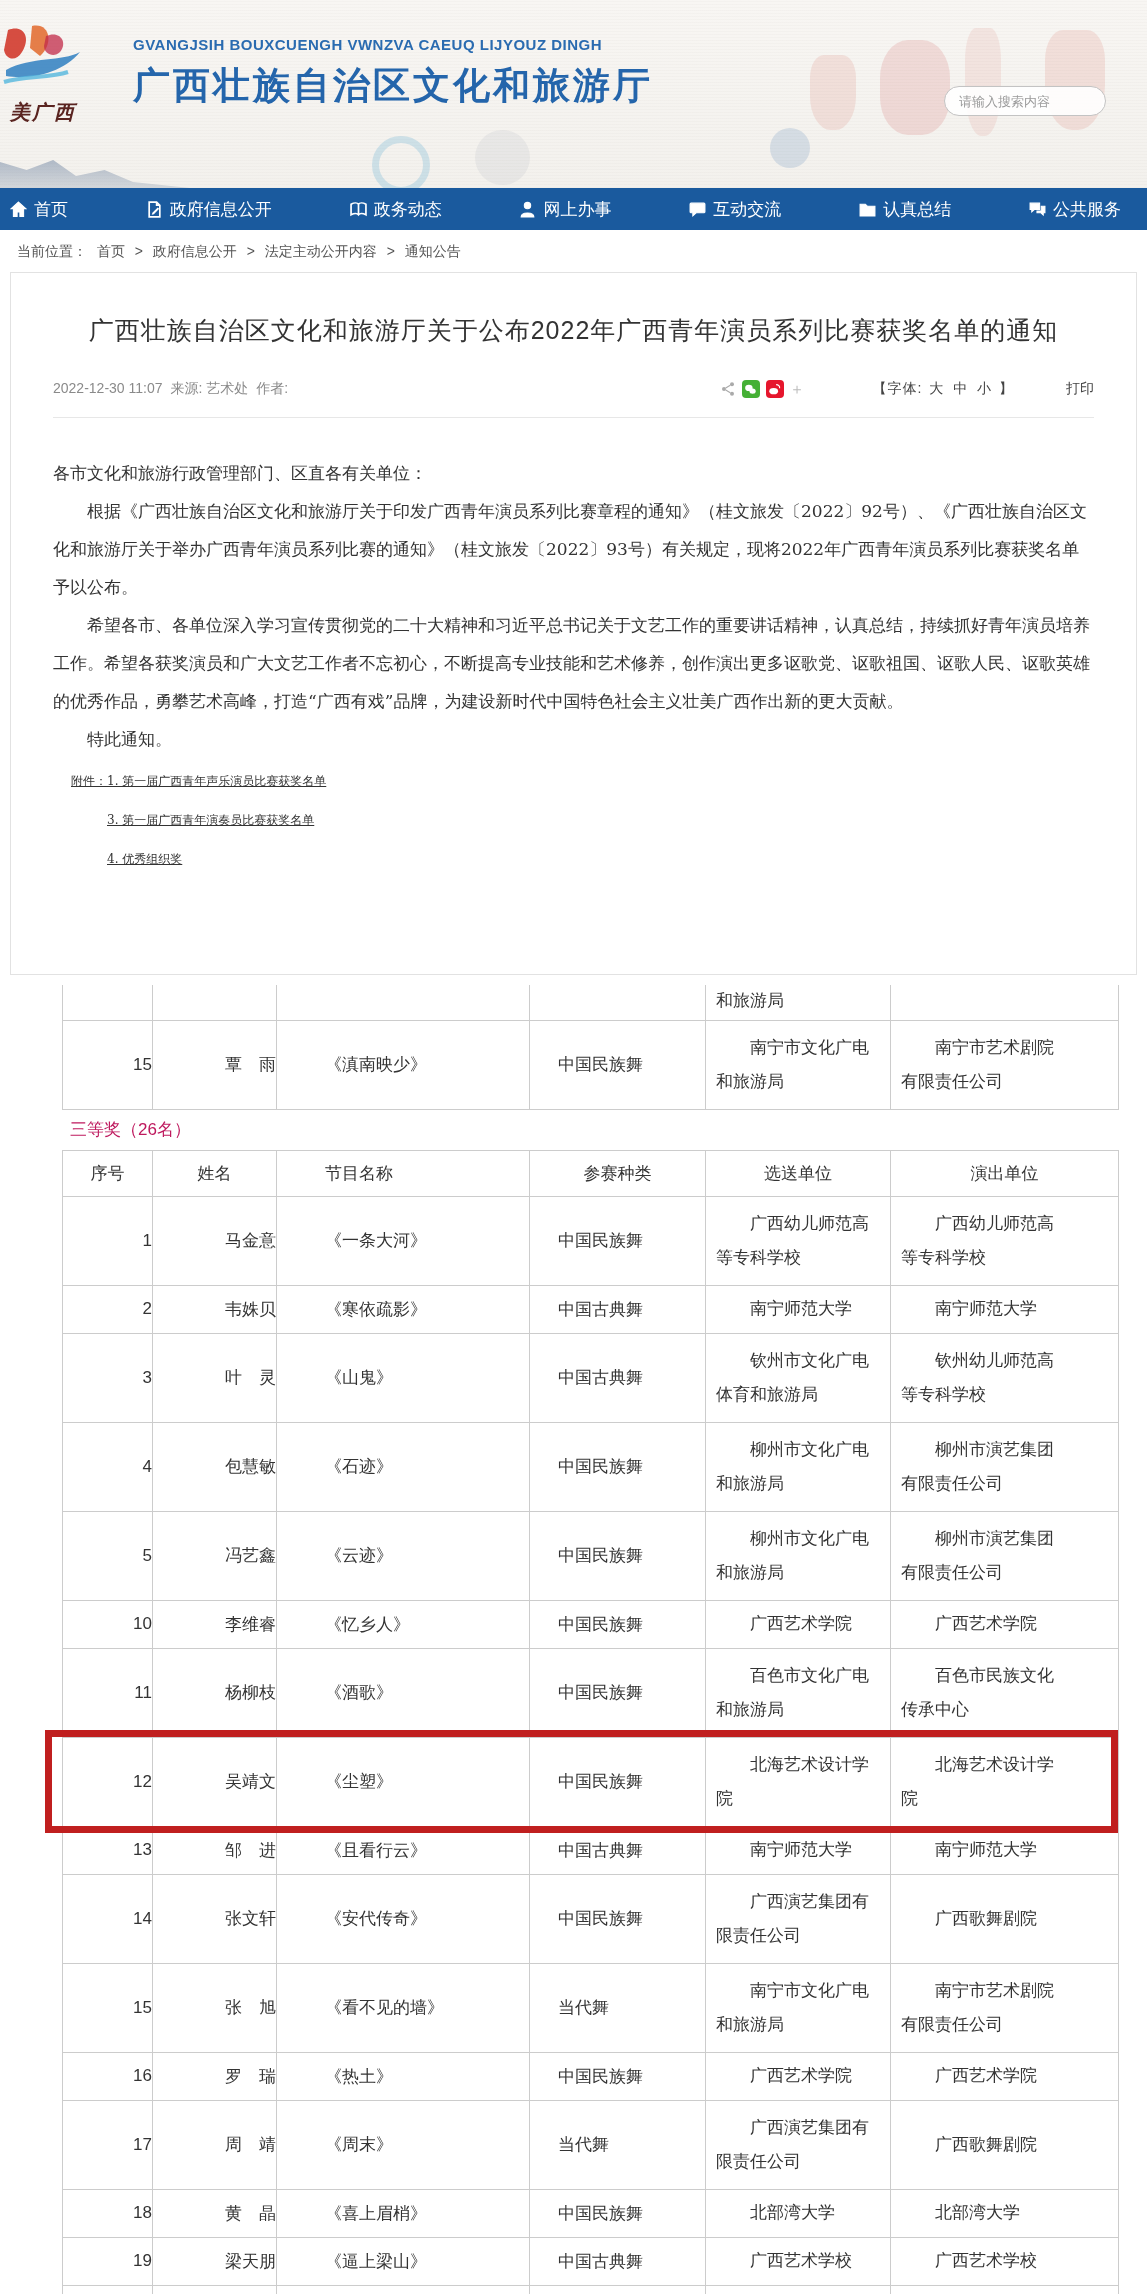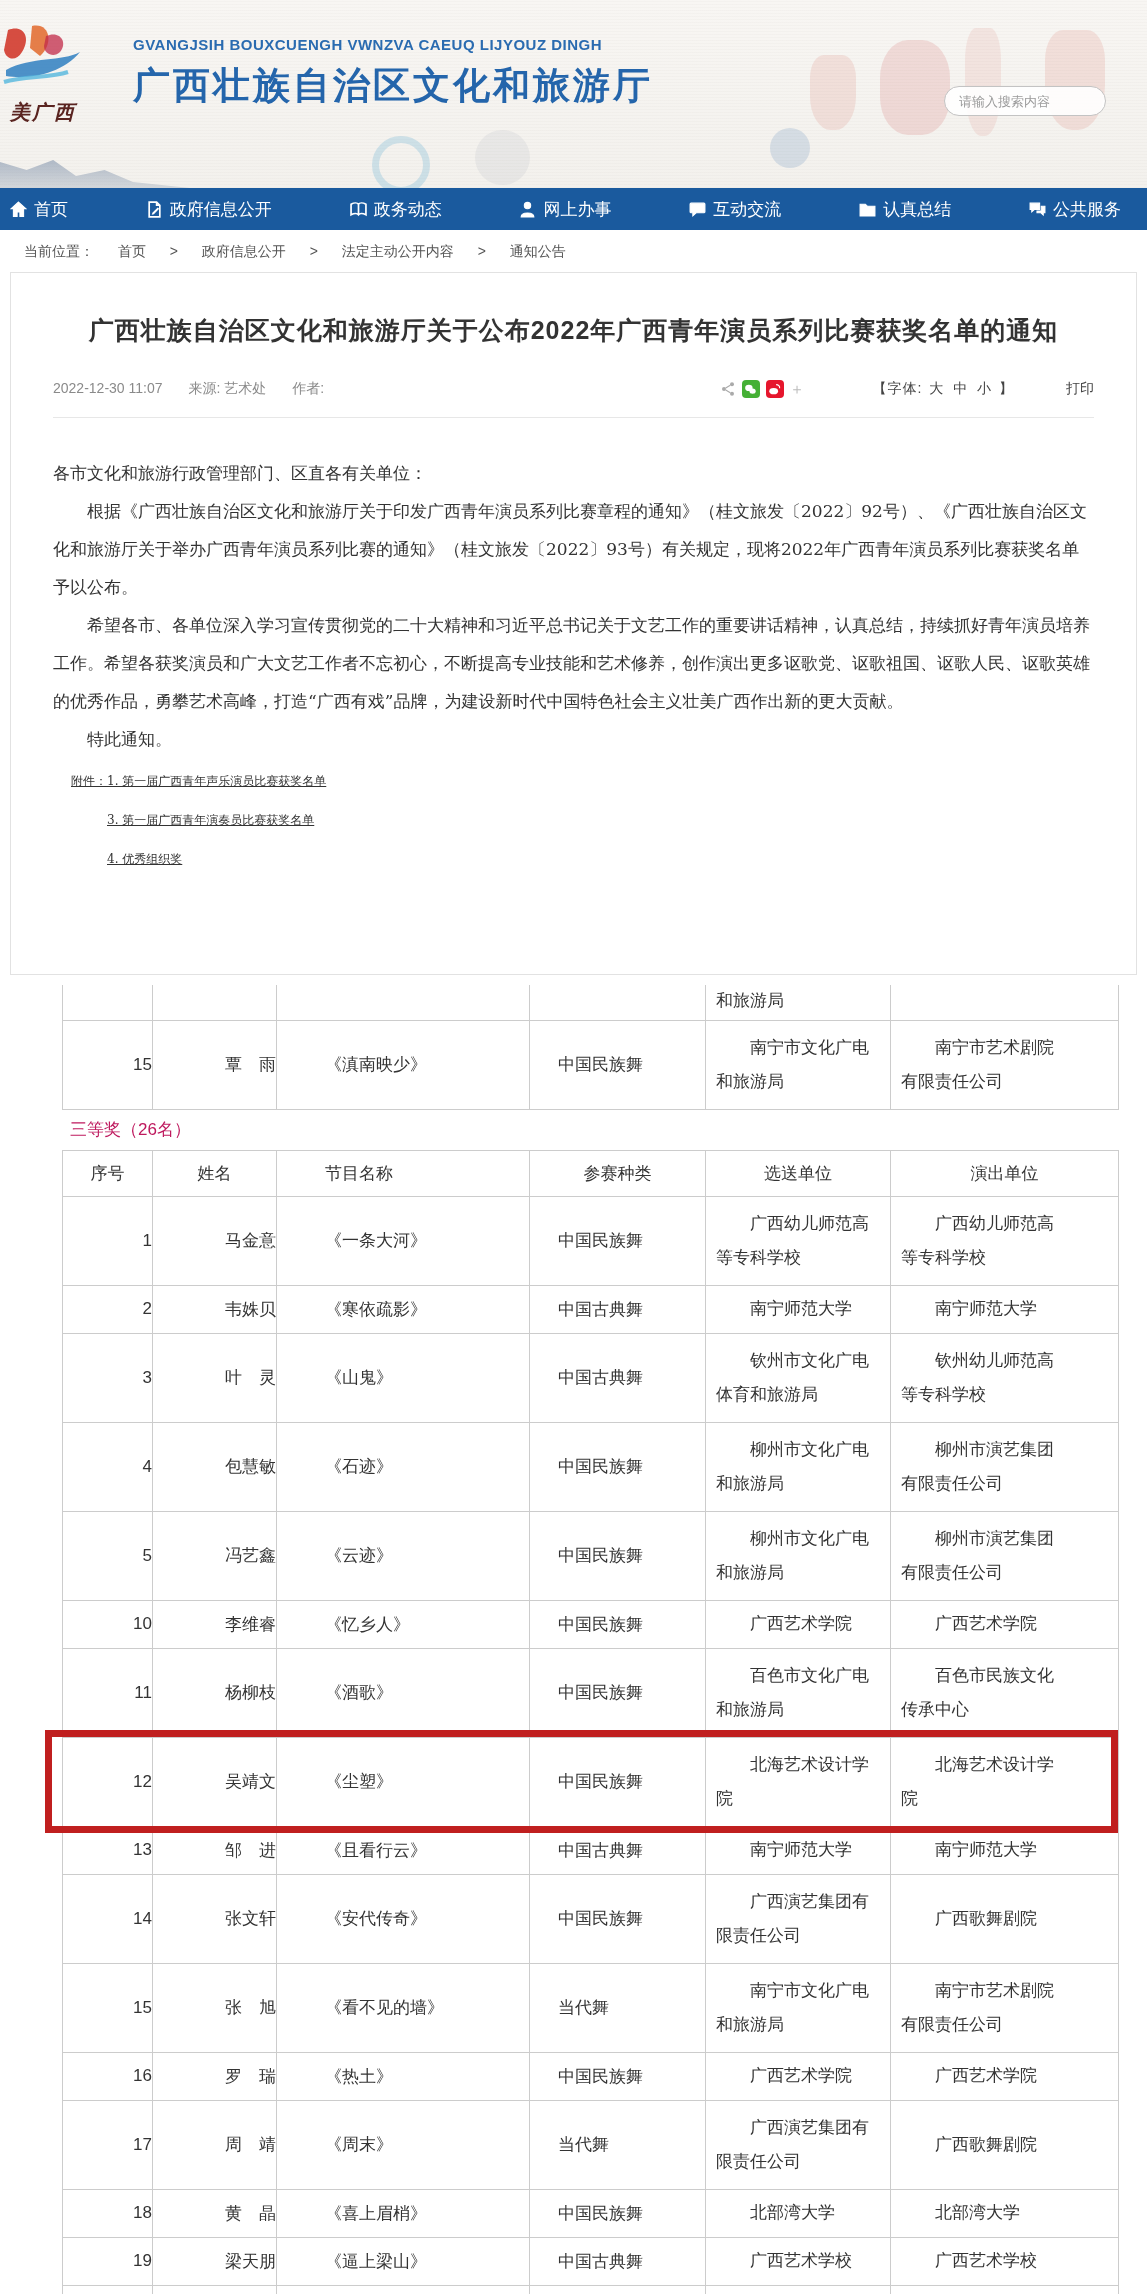--- a/index.html
+++ b/index.html
@@ -45,31 +45,31 @@
 
   
   .main-nav{ height:42px; background:#1a5a9e; display:flex; align-items:center;
     justify-content:space-between; padding:0 26px 0 10px; }
   .nav-item{ display:flex; align-items:center; gap:7px; color:#fff; font-size:17px;
     cursor:pointer; white-space:nowrap; }
   .nav-item svg{ width:17px; height:17px; fill:#fff; stroke:#fff; }
 
   
   .breadcrumb{ height:42px; padding:13px 0 0 14px; font-size:14px; color:#555; }
-  .breadcrumb span{ margin:0 10px; }
+  .breadcrumb span{ margin:0 3px; }
   .crumb{ cursor:pointer; }
 
   
   .article-card{ margin:0 10px 10px 10px; height:703px; border:1px solid #e2e2e2;
     background:#fff; padding:34px 42px 0 42px; overflow:hidden; }
-  .article-title{ text-align:center; font-size:25px; line-height:46px; font-weight:700;
+  .article-title{ text-align:center; font-size:25px; line-height:46px; font-weight:400;
     color:#333; letter-spacing:1px; }
   .meta-row{ margin-top:26px; height:20px; display:flex; align-items:center;
     font-size:14px; color:#8a8a8a; }
-  .meta-left{ display:flex; gap:26px; }
+  .meta-left{ display:flex; gap:8px; }
   .meta-right{ margin-left:auto; display:flex; align-items:center; gap:8px; color:#555; }
   .share-icons{ display:flex; align-items:center; gap:6px; margin-right:60px; }
   .share-icons svg{ display:block; }
   .ic-box{ width:18px; height:18px; border-radius:4px; display:flex; align-items:center;
     justify-content:center; cursor:pointer; }
   .ic-wechat{ background:#45b035; }
   .ic-weibo{ background:#e6162d; }
   .ic-plus{ color:#bbb; font-size:15px; cursor:pointer; }
   .font-widget{ font-size:14px; color:#444; letter-spacing:1px; }
   .font-size-btn{ cursor:pointer; margin:0 2px; }

